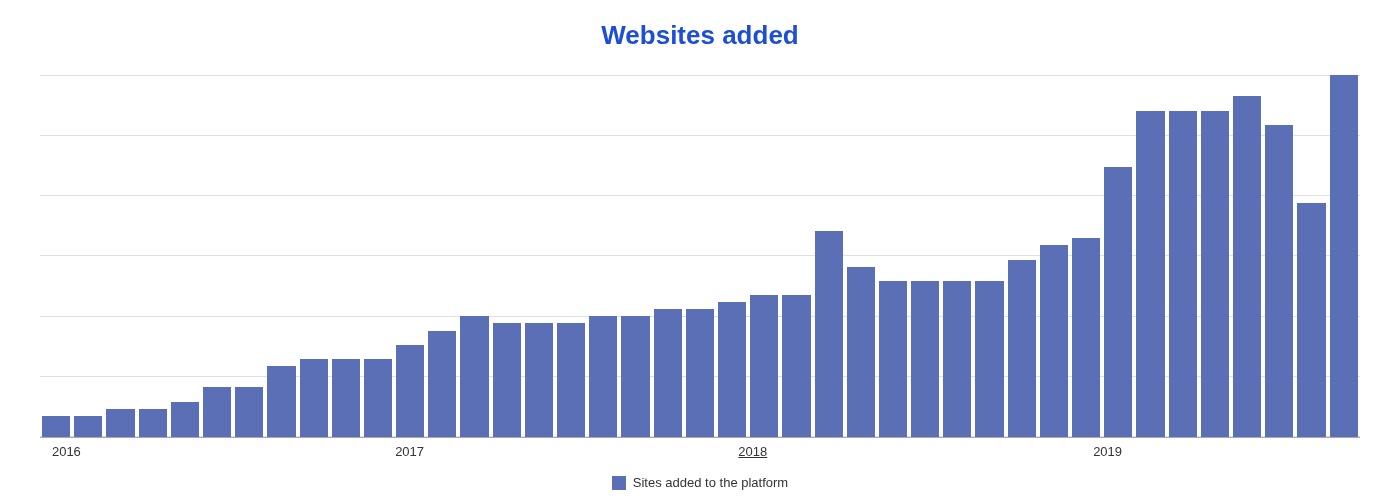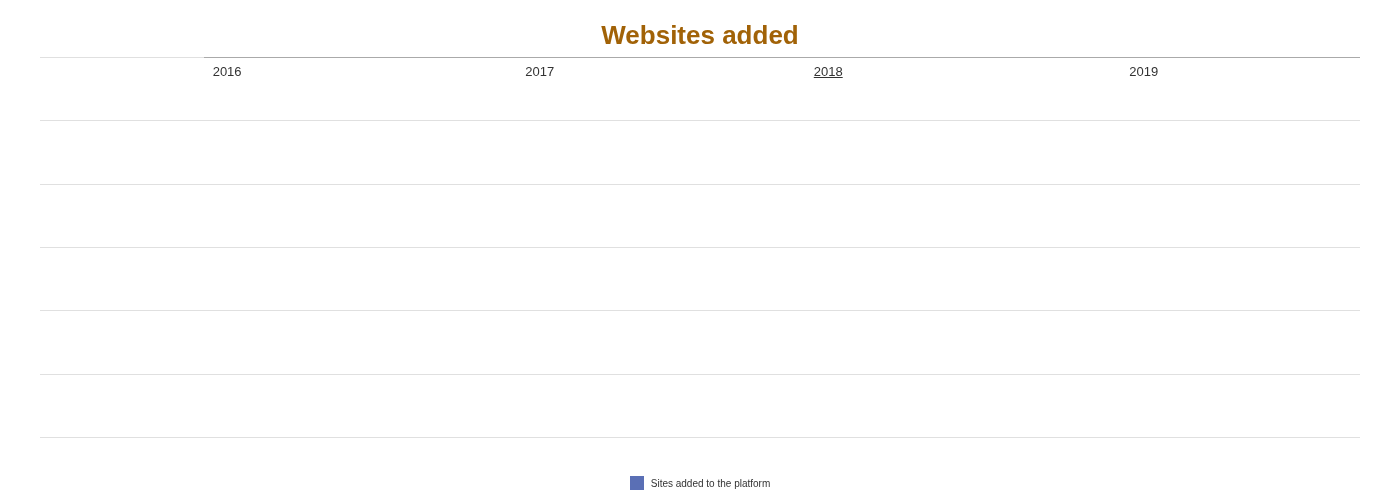--- a/index.html
+++ b/index.html
@@ -10,28 +10,29 @@
       height: 500px;
       overflow: hidden;
       display: flex;
       flex-direction: column;
       align-items: center;
       padding: 20px 40px 10px 40px;
     }
     h1 {
       font-size: 26px;
       font-weight: bold;
-      color: #a16207;
-      margin-bottom: 6px;
+      color: #1d4ed8;
+      margin-bottom: 24px;
       text-align: center;
     }
     .chart-area {
       width: 100%;
       flex: 1;
       display: flex;
+      flex-direction: column;
       position: relative;
     }
     .grid-lines {
       position: absolute;
       top: 0; left: 0; right: 0; bottom: 30px;
       display: flex;
       flex-direction: column;
       justify-content: space-between;
       pointer-events: none;
     }
@@ -74,21 +75,21 @@
       font-size: 13px;
       color: #333;
       transform: translateX(-50%);
       top: 6px;
     }
     .legend {
       display: flex;
       align-items: center;
       justify-content: space-between;
       margin-top: 8px;
-      font-size: 10px;
+      font-size: 13px;
       color: #333;
     }
     .legend-box {
       width: 14px;
       height: 14px;
       background: #5a6fb5;
       margin-right: 7px;
       display: inline-block;
     }
   </style>
@@ -227,21 +228,21 @@
       </div>
       <div class="bar-wrap">
         <div class="bar" style="height: 64.7059%;"></div>
       </div>
       <div class="bar-wrap">
         <div class="bar" style="height: 100%;"></div>
       </div>
     </div>
   <div class="x-axis" id="x-axis">
       <span class="x-label" style="left: 2%;">2016</span>
-      <span class="x-label" style="left: 28%; margin-left: 12px;">2017</span>
+      <span class="x-label" style="left: 28%;">2017</span>
       <span class="x-label" style="left: 54%; text-decoration: underline;">2018</span>
       <span class="x-label" style="left: 78%; margin-left: 38px;">2019</span>
     </div>
 </div>
 
 <div class="legend">
   <span class="legend-box"></span>
   <span>Sites added to the platform</span>
 </div>
 

